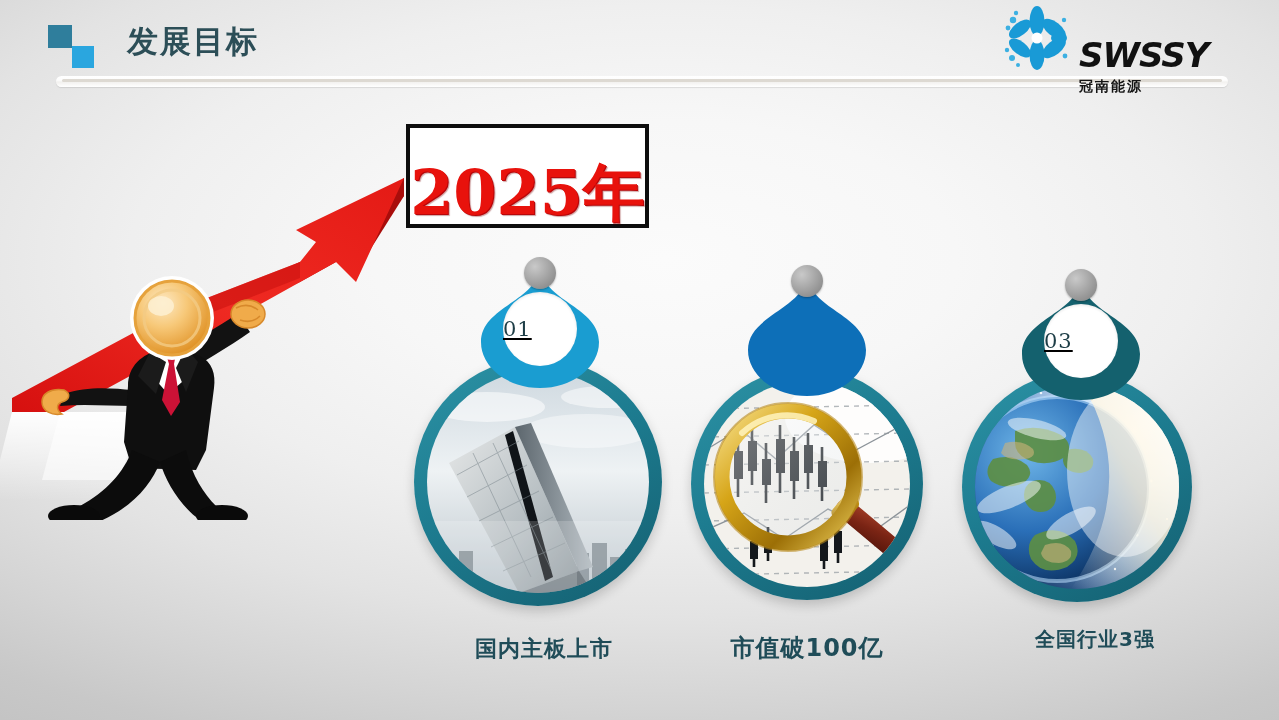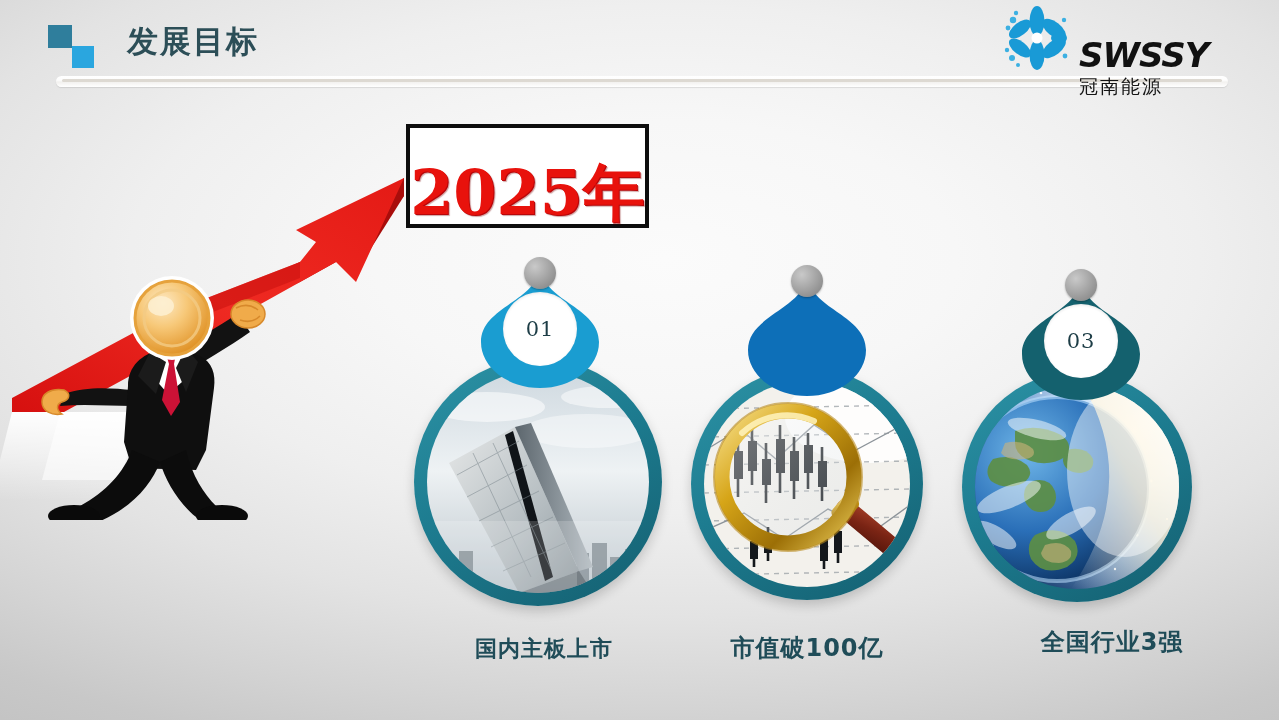--- a/index.html
+++ b/index.html
@@ -111,22 +111,22 @@
     font-size: 34px;
     font-weight: bold;
     font-style: italic;
     letter-spacing: -1px;
     color: #111111;
     line-height: 34px;
   }
   .logo-sub {
     margin-top: 3px;
     font-family: "DejaVu Sans", "Liberation Sans", sans-serif;
-    font-size: 19px;
-    font-weight: normal;
+    font-size: 14px;
+    font-weight: bold;
     letter-spacing: 2px;
     color: #141414;
     line-height: 22px;
   }
 
   
   .year-box {
     position: absolute;
     left: 406px;
     top: 124px;
@@ -201,22 +201,22 @@
   .pin-inner {
     position: absolute;
     left: 22px;
     top: 32px;
     width: 74px;
     height: 74px;
     border-radius: 50%;
     background: #ffffff;
     display: flex;
     align-items: center;
-    justify-content: center;
     box-shadow: inset 0 1px 3px rgba(0,0,0,0.10);
+    text-decoration: underline;
   }
   .pin-num {
     font-family: "DejaVu Serif", "Liberation Serif", serif;
     font-size: 21px;
     letter-spacing: 1px;
     color: #1d3d46;
   }
   .pin-ball {
     position: absolute;
     left: 43px;
@@ -247,21 +247,21 @@
   #goal-1 .goal-label { top: 276px; }
 
   #goal-2 { left: 691px; top: 368px; }
   #goal-2 .goal-circle { width: 232px; height: 232px; }
   #goal-2 .pin  { left: 57px;  top: -100px; }
   #goal-2 .goal-label { top: 264px; left: -14px; font-size: 24px; }
 
   #goal-3 { left: 962px; top: 372px; }
   #goal-3 .goal-circle { width: 230px; height: 230px; }
   #goal-3 .pin  { left: 60px;  top: -100px; }
-  #goal-3 .goal-label { top: 254px; left: 20px; font-size: 24px; }
+  #goal-3 .goal-label { top: 254px; left: 3px; font-size: 20px; }
 </style>
 </head>
 <body>
 
 <div class="slide">
 
   <div class="header">
 
     <div class="header-squares">
       <span class="sq sq-a"></span>

